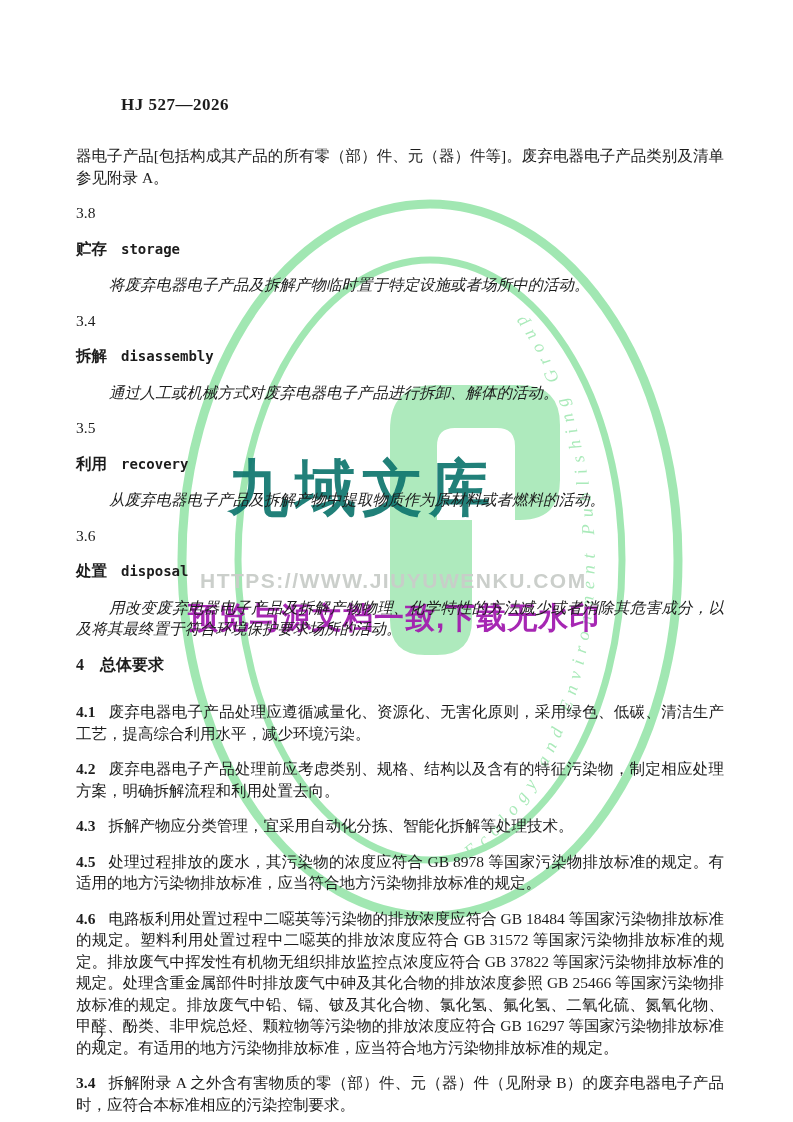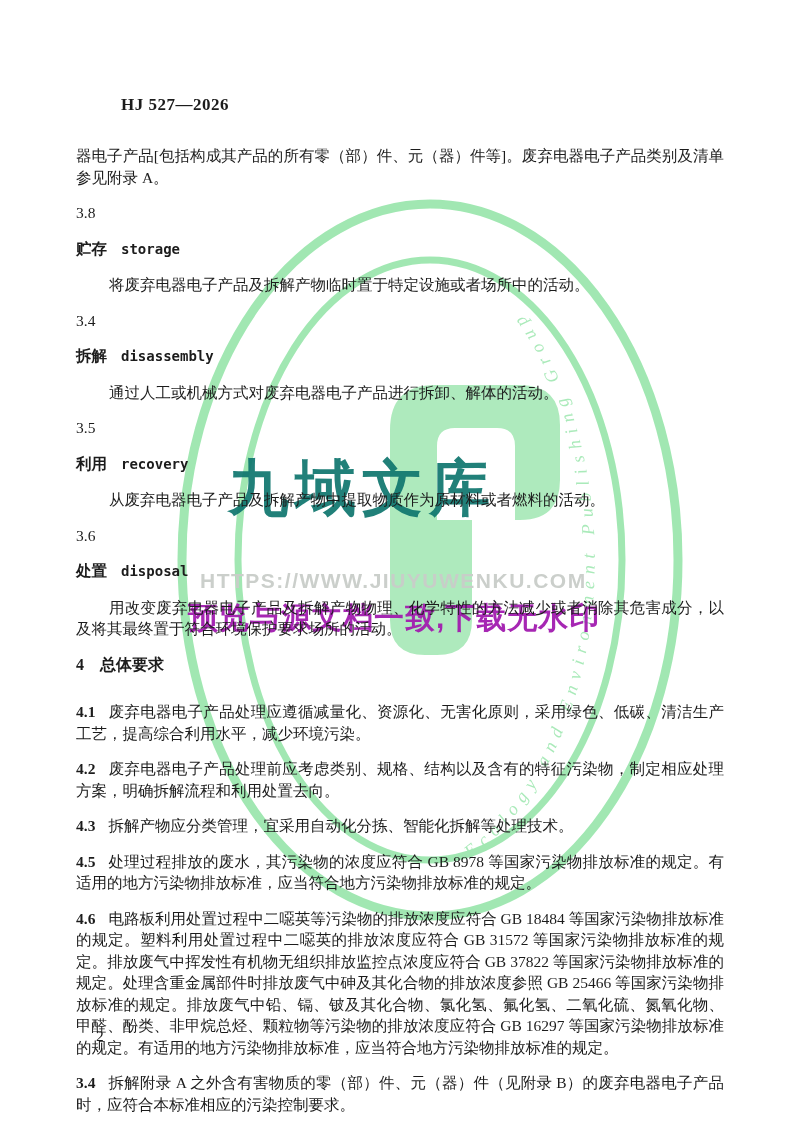--- a/index.html
+++ b/index.html
@@ -42,21 +42,21 @@
     position:absolute;left:62px;top:131px;width:676px;
     font-size:15.5px;line-height:21.5px;text-align:justify;
   }
   .body-text p{margin:14px;padding:0;}
   .t-num{font-weight:normal;}
   .t-term{padding-left:46px;font-weight:bold;}
   .t-term .en{
     font-family:"DejaVu Sans Mono","Liberation Mono",monospace;
     font-weight:bold;font-size:14px;margin-left:14px;
   }
-  .t-def{text-indent:33px;}
+  .t-def{text-indent:33px;font-style:italic;}
   .sec-heading{
     font-weight:bold;font-size:16px;
     margin-top:13px !important;margin-bottom:26px !important;
   }
   .sec-heading .h-num{margin-right:16px;}
   .clause .c-num{font-weight:bold;margin-right:13px;}
   .page-number{
     position:absolute;left:96px;top:1027px;
     font-size:15.5px;
   }

